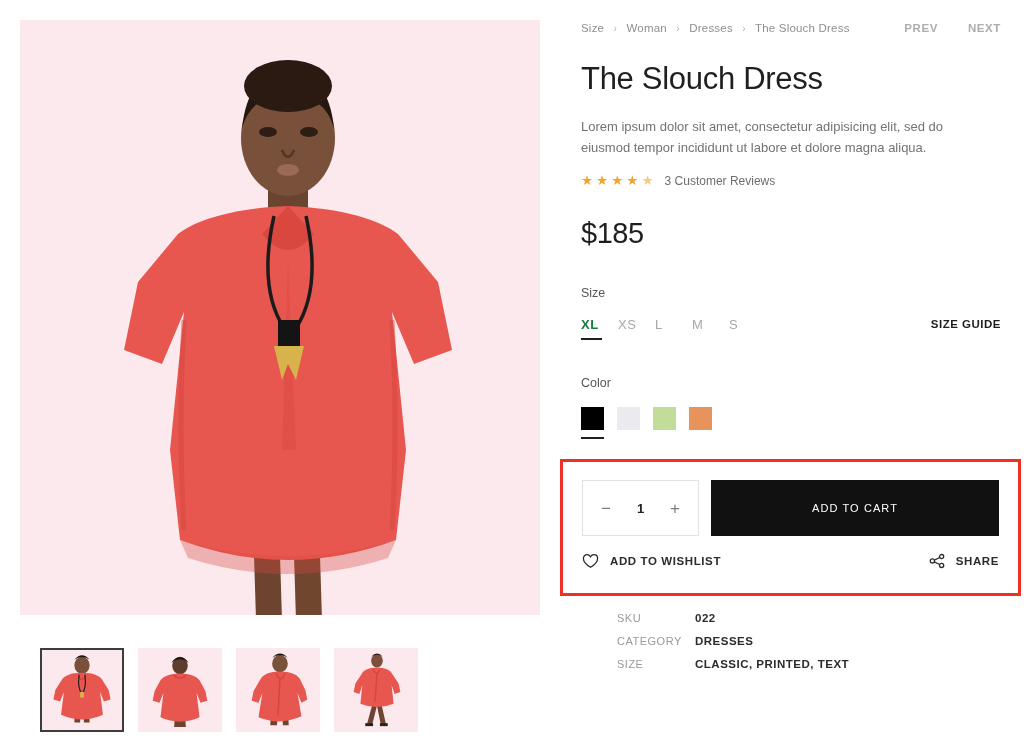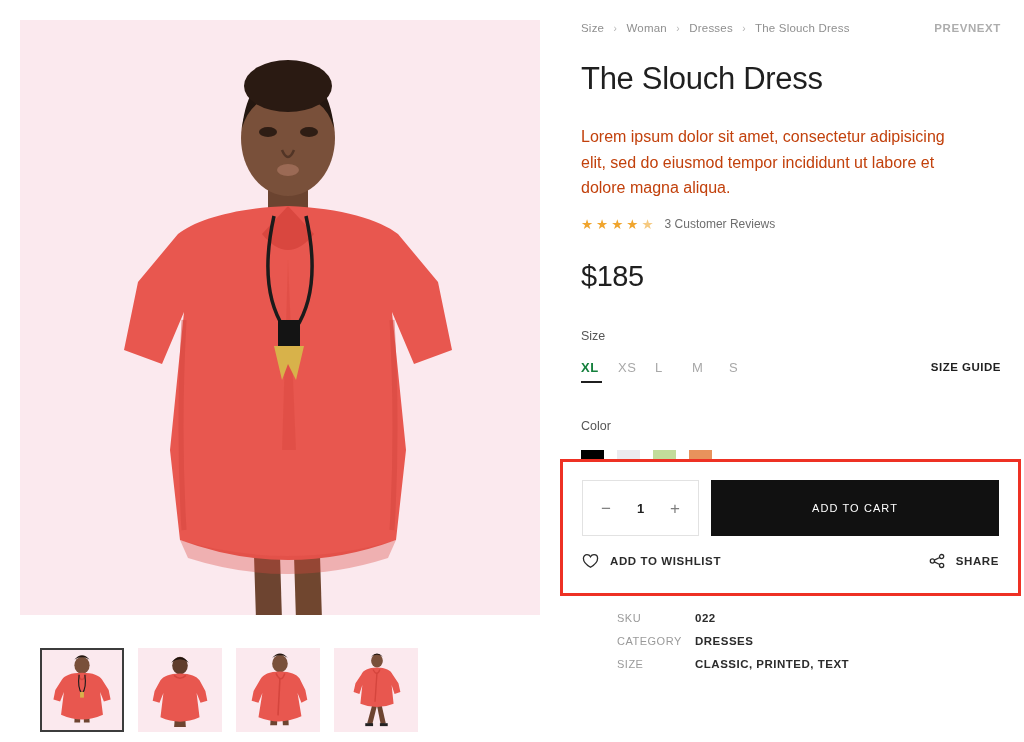--- a/index.html
+++ b/index.html
@@ -40,33 +40,33 @@
   .details { position: absolute; left: 581px; top: 0; width: 420px; }
 
   .topbar {
     display: flex; align-items: center; justify-content: space-between;
     padding-top: 22px;
   }
   .breadcrumb { font-size: 11.5px; color: #8f8f8f; letter-spacing: .2px; }
   .breadcrumb .crumb { cursor: pointer; }
   .breadcrumb .sep { margin: 0 6px; color: #b5b5b5; font-size: 10px; }
   .breadcrumb .current { color: #8f8f8f; }
-  .navlinks { display: flex; }
+  .navlinks { display: flex; gap: 30px; }
   .navlink {
     font-size: 11.5px; font-weight: bold; color: #adadad;
     letter-spacing: .6px; cursor: pointer;
   }
 
   .title {
     font-size: 31px; font-weight: normal; color: #1f1f1f;
     letter-spacing: -.3px; margin-top: 27px; line-height: 1.15;
   }
   .desc {
-    font-size: 16px; color: #c2410c; line-height: 1.62;
-    margin-top: 27px; width: 392px;
+    font-size: 13px; color: #737373; line-height: 1.62;
+    margin-top: 19px; width: 392px;
   }
 
   .rating { display: flex; align-items: center; margin-top: 16px; }
   .stars { display: flex; gap: 3px; margin-right: 11px; }
   .star { font-size: 13.5px; color: #f0a52e; line-height: 1; }
   .star.half { color: #f6ca81; }
   .reviews { font-size: 12px; color: #6e6e6e; cursor: pointer; }
 
   .price {
     font-size: 29px; color: #1f1f1f; margin-top: 29px; letter-spacing: -.5px;

